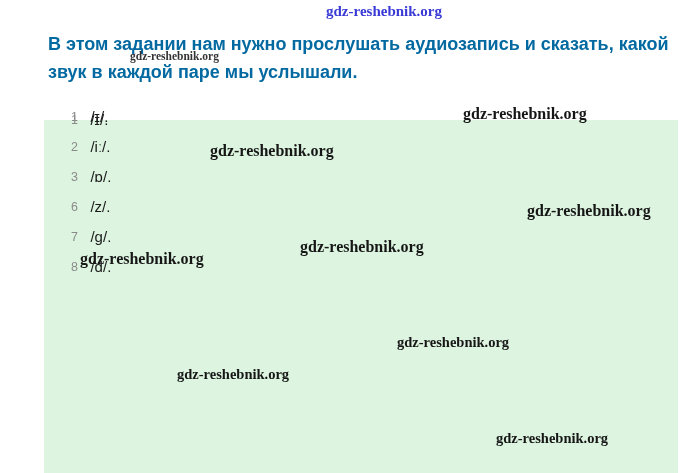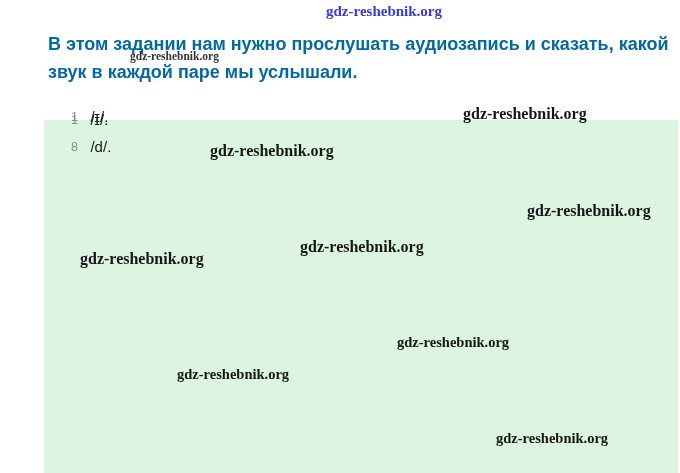--- a/index.html
+++ b/index.html
@@ -121,20 +121,36 @@
     <span class="ans-num">1</span>
     <span class="ans-text">/ɪ/.</span>
   </div>
 
   <div class="answers">
     <div class="ans-row">
       <span class="ans-num">1</span>
       <span class="ans-text">/ɪ/.</span>
     </div>
     <div class="ans-row">
+      <span class="ans-num">2</span>
+      <span class="ans-text">/iː/.</span>
+    </div>
+    <div class="ans-row">
+      <span class="ans-num">3</span>
+      <span class="ans-text">/ɒ/.</span>
+    </div>
+    <div class="ans-row">
+      <span class="ans-num">6</span>
+      <span class="ans-text">/z/.</span>
+    </div>
+    <div class="ans-row">
+      <span class="ans-num">7</span>
+      <span class="ans-text">/g/.</span>
+    </div>
+    <div class="ans-row">
       <span class="ans-num">8</span>
       <span class="ans-text">/d/.</span>
     </div>
   </div>
 
   <div class="wm wm-small" style="left:86px; top:50px;">gdz-reshebnik.org</div>
 
   <div class="wm wm-big" style="left:419px; top:105px;">gdz-reshebnik.org</div>
 
   <div class="wm wm-big" style="left:166px; top:142px;">gdz-reshebnik.org</div>

